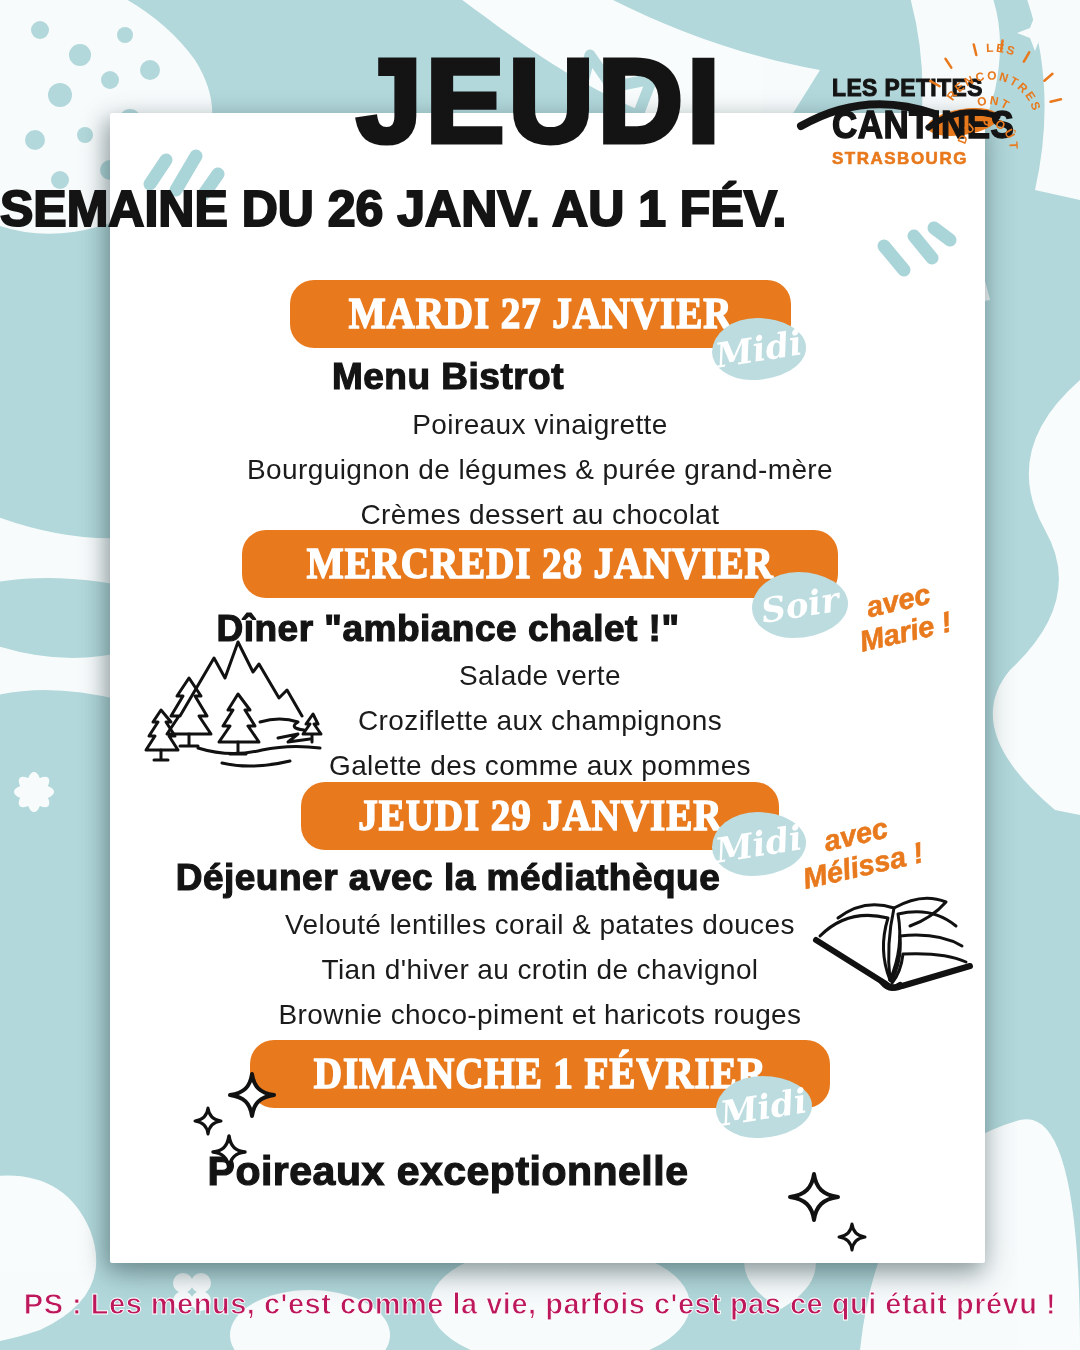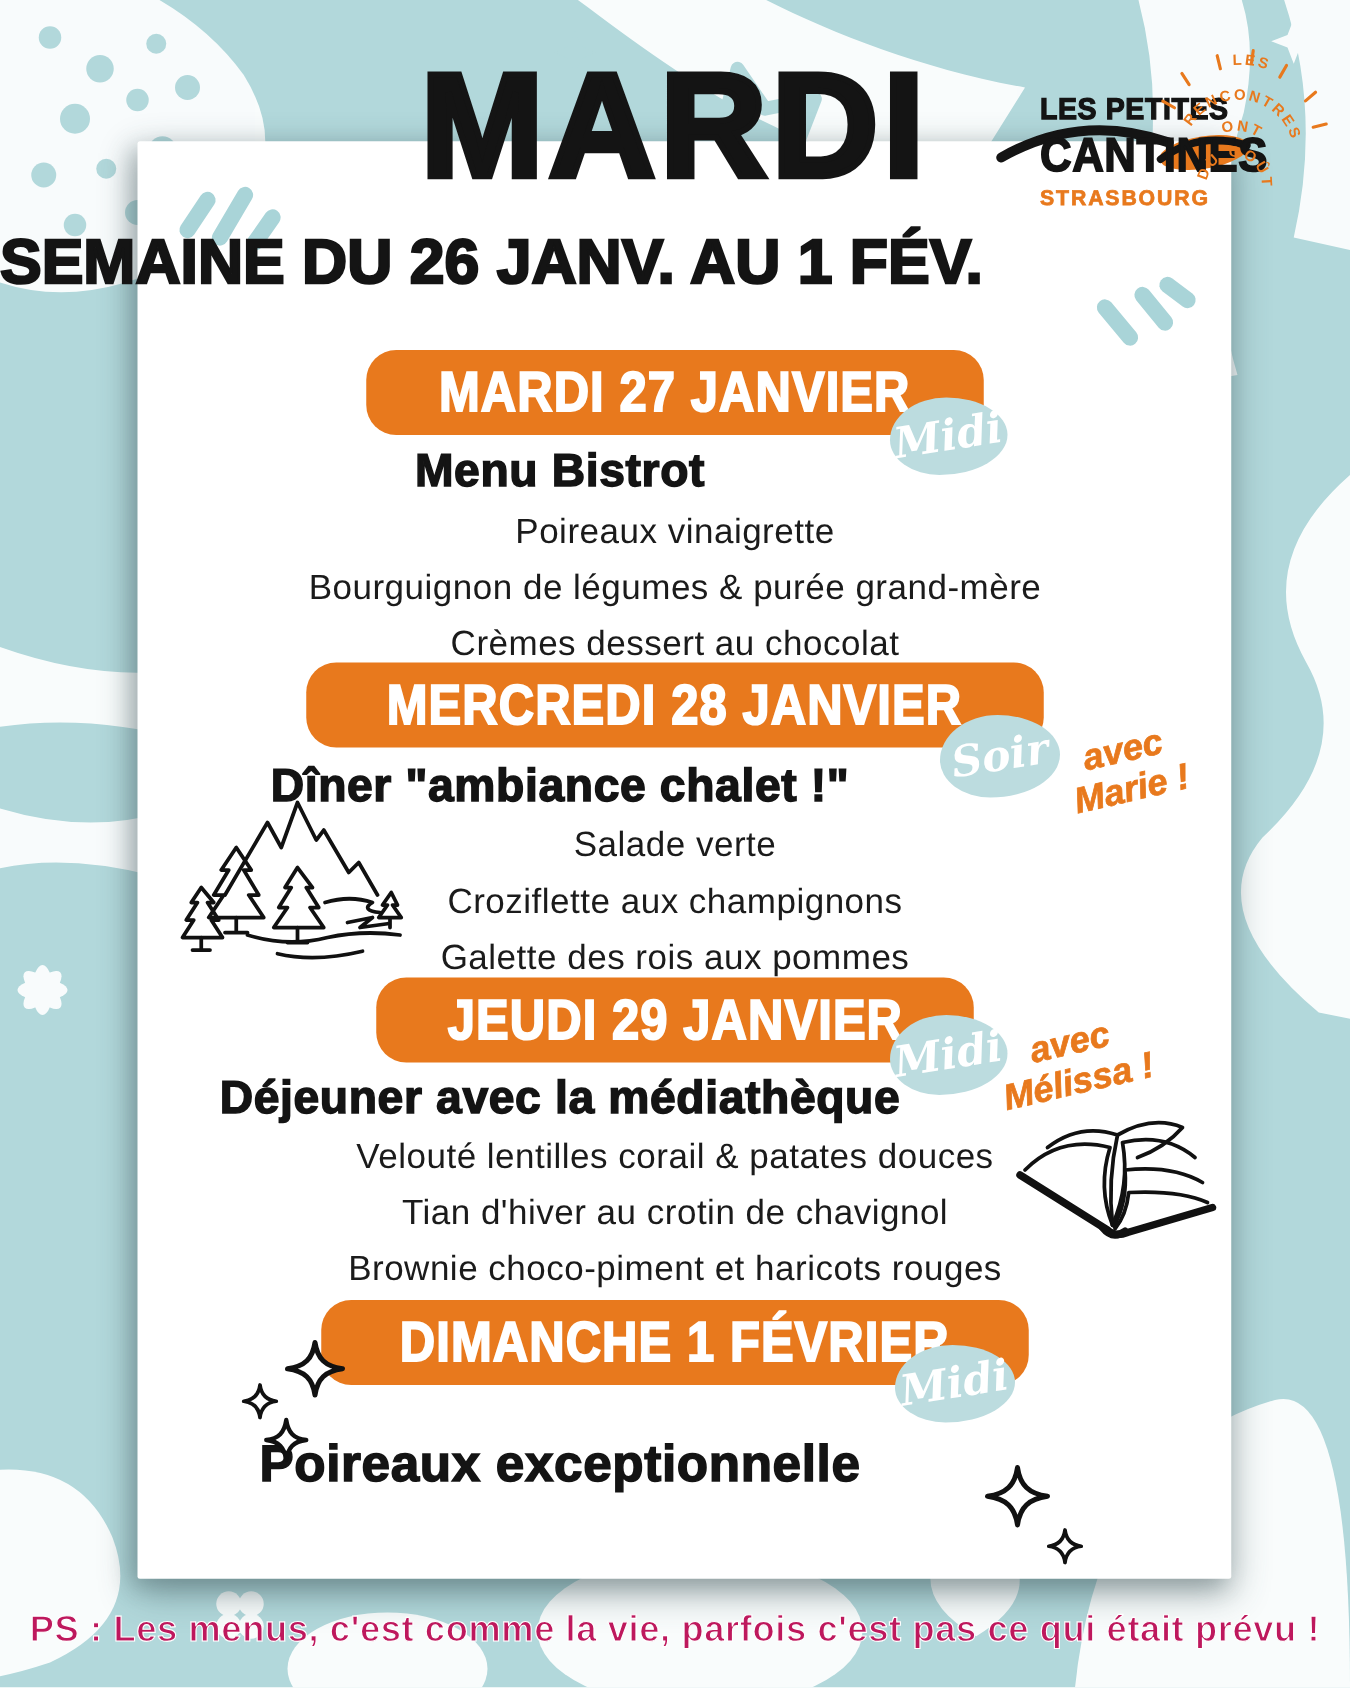--- a/index.html
+++ b/index.html
@@ -25,21 +25,21 @@
       font-weight:700;font-size:50px;color:var(--ink);-webkit-text-stroke:2px var(--ink);letter-spacing:0px;z-index:3;}
 
   .logo{position:absolute;left:832px;top:74px;z-index:4;color:var(--ink);}
   .logo-line1{font-size:24px;font-weight:700;-webkit-text-stroke:1px var(--ink);letter-spacing:0.5px;transform:scaleX(.95);transform-origin:left;}
   .logo-line2{font-size:38px;font-weight:700;-webkit-text-stroke:1.4px var(--ink);letter-spacing:0.5px;margin-top:2px;transform:scaleX(.92);transform-origin:left;}
   .logo-line3{font-size:17px;font-weight:700;color:var(--orange);-webkit-text-stroke:.6px var(--orange);letter-spacing:1.5px;margin-top:2px;}
   .spoon{position:absolute;left:795px;top:82px;z-index:3;}
   .tagline{position:absolute;left:915px;top:32px;z-index:4;transform:rotate(8deg);}
 
   .banner-row{position:absolute;left:0;width:1080px;text-align:center;}
-  .banner{display:inline-block;background:var(--orange);border-radius:24px;padding:9px 30px;}
+  .banner{display:inline-block;background:var(--orange);border-radius:24px;padding:9px 30px;font-family:Liberation Serif, serif;}
   .banner-text{display:inline-block;color:#fff;font-weight:700;font-size:45px;line-height:1.1;
       -webkit-text-stroke:1.6px #fff;letter-spacing:1px;transform:scaleX(.87);}
   .blob{position:absolute;display:flex;align-items:center;justify-content:center;background:var(--blob-blue);
       border-radius:48% 52% 58% 42% / 55% 48% 52% 45%;z-index:2;}
   .blob-text{color:#fff;font-family:"DejaVu Serif",serif;font-style:italic;font-weight:700;font-size:34px;transform:rotate(-9deg);}
   .guest{position:absolute;color:var(--orange);font-weight:700;font-style:italic;font-size:29px;line-height:1.12;
       text-align:center;transform:rotate(-13deg);-webkit-text-stroke:.6px var(--orange);z-index:2;}
   .menu-title{position:absolute;left:0;width:896px;text-align:center;font-weight:700;font-size:37px;
       color:var(--ink);-webkit-text-stroke:1.2px var(--ink);letter-spacing:.5px;}
   .items{position:absolute;left:0;width:1080px;text-align:center;font-size:28px;line-height:45px;
@@ -122,21 +122,21 @@
       </g>
     </svg>
     <svg class="illus" style="left:870px;top:218px" width="90" height="80" viewBox="0 0 90 80">
       <g stroke="#A9D4D8" stroke-width="13" stroke-linecap="round" fill="none">
         <line x1="14" y1="28" x2="34" y2="52"></line>
         <line x1="44" y1="18" x2="62" y2="40"></line>
         <line x1="64" y1="10" x2="80" y2="22"></line>
       </g>
     </svg>
 
-    <div class="page-title">MARDI</div>
+    <div class="page-title">JEUDI</div>
     <div class="page-subtitle">SEMAINE DU 26 JANV. AU 1 FÉV.</div>
 
     <svg class="spoon" width="210" height="70" viewBox="0 0 210 70">
       <path d="M6,44 C55,16 100,18 140,32" fill="none" stroke="#141414" stroke-width="8" stroke-linecap="round"></path>
       <g transform="rotate(-9 168 40)">
         <ellipse cx="168" cy="40" rx="36" ry="13" fill="#E8791D"></ellipse>
         <path d="M133,40 Q168,22 203,40" fill="none" stroke="#141414" stroke-width="6" stroke-linecap="round"></path>
       </g>
     </svg>
     <div class="logo">
@@ -189,21 +189,21 @@
       </div>
     </div>
     <div class="blob" style="left:752px;top:572px;width:96px;height:66px">
       <span class="blob-text">Soir</span>
     </div>
     <div class="guest" style="left:842px;top:584px;width:120px">avec Marie !</div>
     <div class="menu-title" style="top:608px">Dîner "ambiance chalet !"</div>
     <div class="items" style="top:653px">
       <div>Salade verte</div>
       <div>Croziflette aux champignons</div>
-      <div>Galette des rois aux pommes</div>
+      <div>Galette des comme aux pommes</div>
     </div>
     <svg class="illus" style="left:140px;top:618px" width="200" height="155" viewBox="0 0 200 155">
       <g fill="none" stroke="#111" stroke-width="3" stroke-linecap="round" stroke-linejoin="round">
         <path d="M40,98 L74,40 L85,60 L98,24 L113,54 L119,46 L139,80 L147,72 L162,98"></path>
         <path d="M49,60 L37,78 L43,78 L31,98 L39,98 L27,116 L71,116 L59,98 L67,98 L55,78 L61,78 Z"></path>
         <path d="M49,116 L49,128 M40,128 L58,128"></path>
         <path d="M21,92 L13,104 L18,104 L9,118 L15,118 L6,132 L38,132 L29,118 L35,118 L26,104 L31,104 Z"></path>
         <path d="M21,132 L21,142 M14,142 L28,142"></path>
         <path d="M98,76 L88,92 L93,92 L83,108 L90,108 L79,124 L119,124 L108,108 L115,108 L105,92 L110,92 Z"></path>
         <path d="M98,124 L98,136 M90,136 L106,136"></path>

